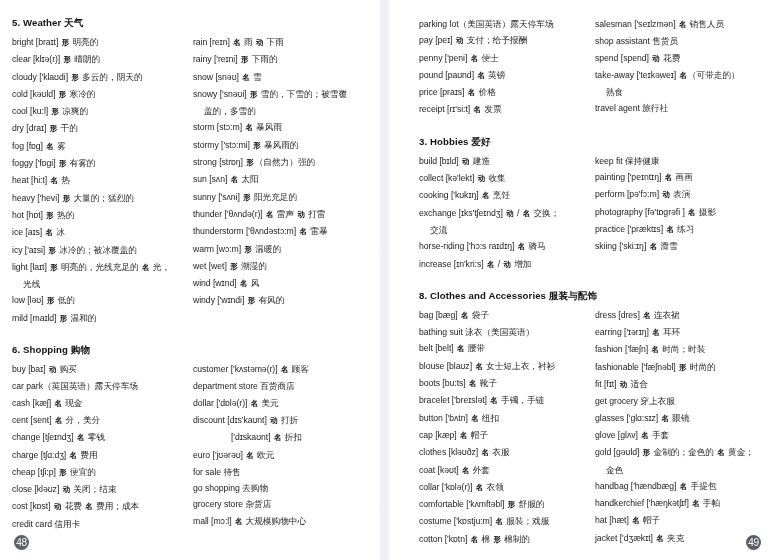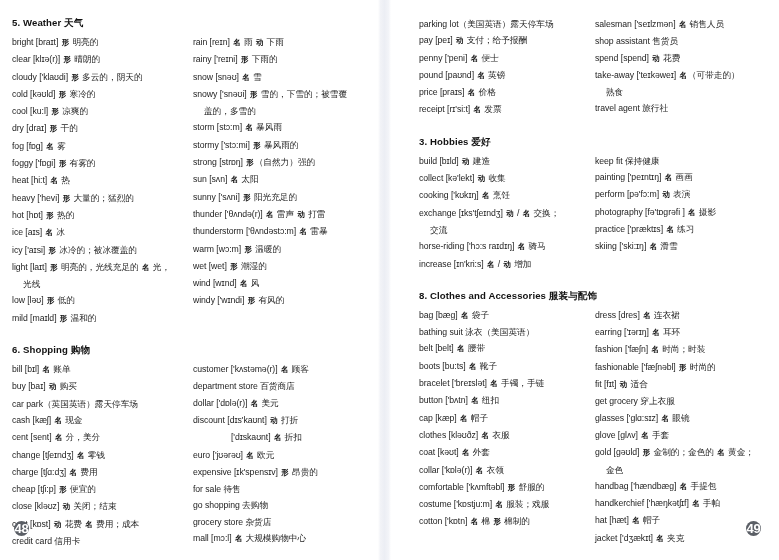--- a/index.html
+++ b/index.html
@@ -88,28 +88,28 @@
     font-size: 7.4px;
     font-weight: bold;
     color: #141414;
     transform: scaleY(1.05);
     padding: 0 0.5px;
     margin: 0 0.5px;
     font-family: "DejaVu Sans", sans-serif;
   }
   .pagenum {
     position: absolute;
-    bottom: 24px;
+    bottom: 10px;
     width: 15px;
     height: 15px;
     border-radius: 50%;
     background: #5b5f66;
     color: #ffffff;
-    font-size: 13px;
-    font-weight: bold;
+    font-size: 10px;
+    font-weight: normal;
     display: flex;
     align-items: center;
     justify-content: center;
     letter-spacing: -0.2px;
   }
   .pagenum-left { left: 14px; }
   .pagenum-right { right: 18px; }
 </style>
 </head>
 <body>
@@ -158,40 +158,38 @@
           <div class="entry">wind [wɪnd] <span class="pos">名</span> 风</div>
           <div class="entry">windy ['wɪndi] <span class="pos">形</span> 有风的</div>
         </div>
       </div>
     </div>
 
     <div class="section sec-gap">
       <div class="section-title">6. Shopping 购物</div>
       <div class="cols">
         <div class="col col-a">
-          <div class="entry">bill [bɪl] <span class="pos">名</span> 账单</div>
           <div class="entry">buy [baɪ] <span class="pos">动</span> 购买</div>
           <div class="entry">car park（英国英语）露天停车场</div>
           <div class="entry">cash [kæʃ] <span class="pos">名</span> 现金</div>
           <div class="entry">cent [sent] <span class="pos">名</span> 分，美分</div>
           <div class="entry">change [tʃeɪndʒ] <span class="pos">名</span> 零钱</div>
           <div class="entry">charge [tʃɑ:dʒ] <span class="pos">名</span> 费用</div>
           <div class="entry">cheap [tʃi:p] <span class="pos">形</span> 便宜的</div>
           <div class="entry">close [kləʊz] <span class="pos">动</span> 关闭；结束</div>
           <div class="entry">cost [kɒst] <span class="pos">动</span> 花费 <span class="pos">名</span> 费用；成本</div>
           <div class="entry">credit card 信用卡</div>
         </div>
         <div class="col col-b">
           <div class="entry">customer ['kʌstəmə(r)] <span class="pos">名</span> 顾客</div>
           <div class="entry">department store 百货商店</div>
           <div class="entry">dollar ['dɒlə(r)] <span class="pos">名</span> 美元</div>
           <div class="entry">discount [dɪs'kaʊnt] <span class="pos">动</span> 打折</div>
           <div class="entry" style="padding-left:38px">['dɪskaʊnt] <span class="pos">名</span> 折扣</div>
           <div class="entry">euro ['jʊərəʊ] <span class="pos">名</span> 欧元</div>
-          <div class="entry">expensive [ɪk'spensɪv] <span class="pos">形</span> 昂贵的</div>
           <div class="entry">for sale 待售</div>
           <div class="entry">go shopping 去购物</div>
           <div class="entry">grocery store 杂货店</div>
           <div class="entry">mall [mɔ:l] <span class="pos">名</span> 大规模购物中心</div>
         </div>
       </div>
     </div>
 
     <div class="pagenum pagenum-left">48</div>
   </div>
@@ -244,20 +242,21 @@
       </div>
     </div>
 
     <div class="section sec-gap">
       <div class="section-title">8. Clothes and Accessories 服装与配饰</div>
       <div class="cols">
         <div class="col col-a">
           <div class="entry">bag [bæg] <span class="pos">名</span> 袋子</div>
           <div class="entry">bathing suit 泳衣（美国英语）</div>
           <div class="entry">belt [belt] <span class="pos">名</span> 腰带</div>
+          <div class="entry">blouse [blaʊz] <span class="pos">名</span> 女士短上衣，衬衫</div>
           <div class="entry">boots [bu:ts] <span class="pos">名</span> 靴子</div>
           <div class="entry">bracelet ['breɪslət] <span class="pos">名</span> 手镯，手链</div>
           <div class="entry">button ['bʌtn] <span class="pos">名</span> 纽扣</div>
           <div class="entry">cap [kæp] <span class="pos">名</span> 帽子</div>
           <div class="entry">clothes [kləʊðz] <span class="pos">名</span> 衣服</div>
           <div class="entry">coat [kəʊt] <span class="pos">名</span> 外套</div>
           <div class="entry">collar ['kɒlə(r)] <span class="pos">名</span> 衣领</div>
           <div class="entry">comfortable ['kʌmftəbl] <span class="pos">形</span> 舒服的</div>
           <div class="entry">costume ['kɒstju:m] <span class="pos">名</span> 服装；戏服</div>
           <div class="entry">cotton ['kɒtn] <span class="pos">名</span> 棉 <span class="pos">形</span> 棉制的</div>

